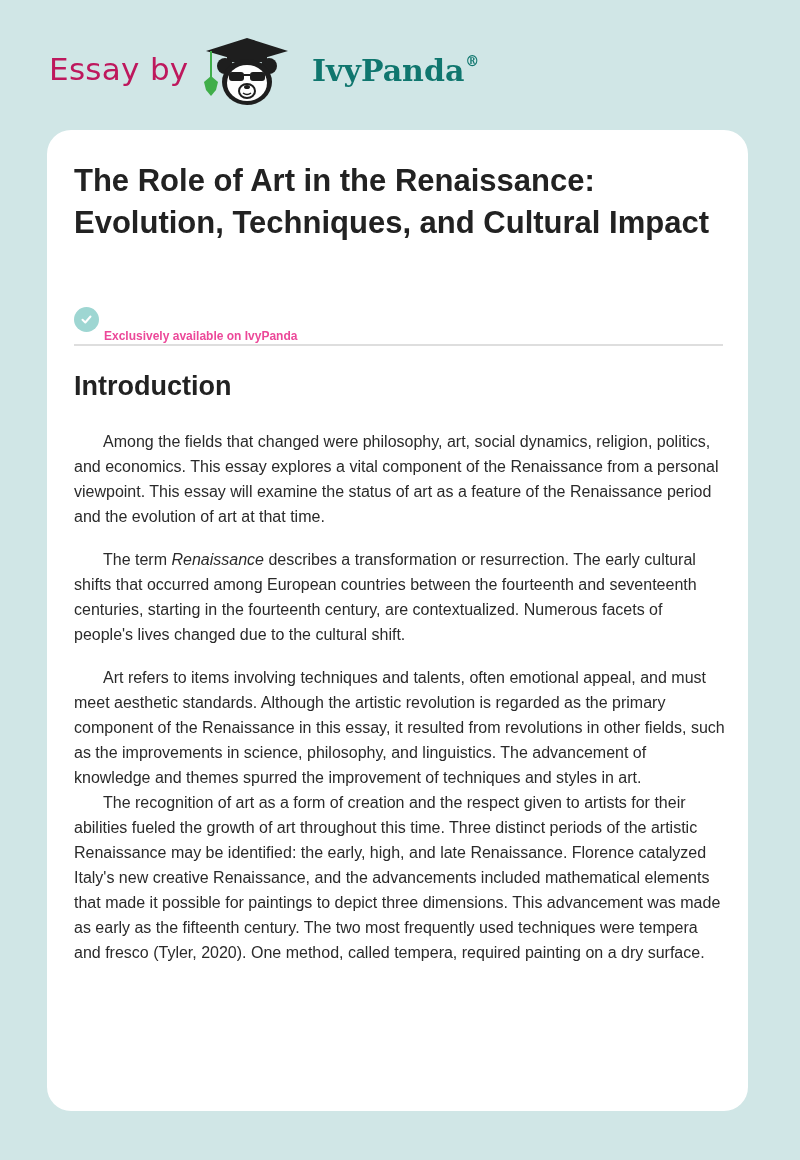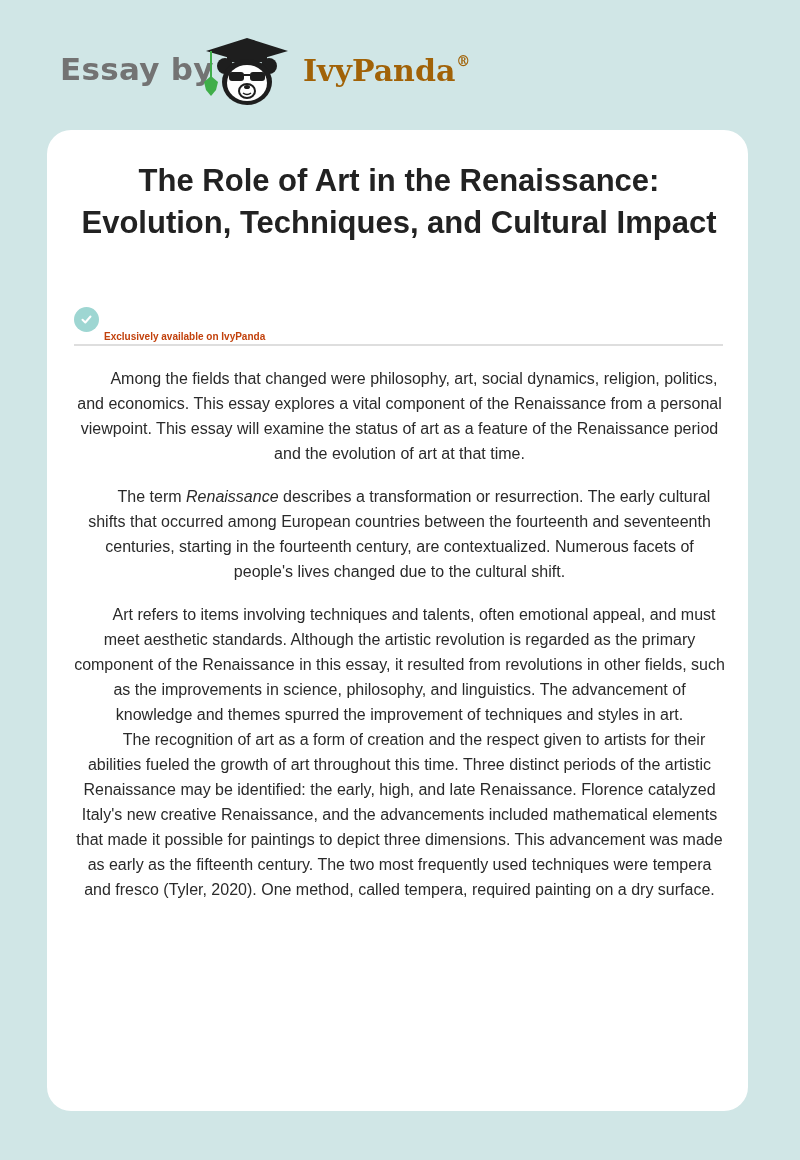--- a/index.html
+++ b/index.html
@@ -8,49 +8,49 @@
     background: #d0e6e6;
     font-family: "Liberation Sans", sans-serif;
     color: #222;
     position: relative;
     overflow: hidden;
   }
   .header {
     position: absolute; left: 0; top: 0; width: 800px; height: 130px;
   }
   .essay-by {
-    position: absolute; left: 60px; top: 51px;
+    position: absolute; left: 49px; top: 51px;
     font-family: "DejaVu Sans", sans-serif;
-    font-size: 31px; color: #737373; letter-spacing: 0.3px; font-weight: bold;
+    font-size: 31px; color: #be185d; letter-spacing: 0.3px;
   }
   .logo-icon { position: absolute; left: 203px; top: 36px; width: 88px; height: 72px; }
   .brand {
-    position: absolute; left: 303px; top: 53px;
+    position: absolute; left: 312px; top: 53px;
     font-family: "DejaVu Serif", serif; font-weight: bold;
-    font-size: 30px; color: #a16207;
+    font-size: 30px; color: #0f766e;
   }
   .brand sup { font-size: 14px; vertical-align: top; position: relative; top: 0px; margin-left: 1px;}
   .card {
     position: absolute; left: 47px; top: 130px; width: 701px; height: 981px;
-    background: #ffffff; border-radius: 24px; text-align: center;
+    background: #ffffff; border-radius: 24px;
   }
   .title {
     position: absolute; left: 27px; top: 30px; width: 650px;
     font-size: 31px; font-weight: bold; line-height: 42px; color: #222;
     margin: 0;
   }
   .badge {
     position: absolute; left: 27px; top: 176px; height: 26px;
     display: flex; align-items: center;
   }
   .check {
     width: 25px; height: 25px; border-radius: 50%; background: #9ed6d2;
     display: flex; align-items: center; justify-content: center; margin-right: 5px;
   }
-  .badge-text { font-size: 10px; font-weight: bold; color: #c2410c; margin-top: 34px; }
+  .badge-text { font-size: 12px; font-weight: bold; color: #ec4899; margin-top: 34px; }
   .divider {
     position: absolute; left: 27px; top: 214px; width: 649px; height: 2px; background: #dedede;
   }
   .content { position: absolute; left: 27px; top: 236px; width: 651px; }
   h2 {
     margin: 0; font-size: 27px; font-weight: bold; color: #222; line-height: 40px;
   }
   p {
     margin: 0; font-size: 16px; line-height: 25px; color: #2a2a2a;
     text-indent: 29px;
@@ -97,19 +97,20 @@
       <svg width="13" height="13" viewBox="0 0 13 13">
           <path d="M2.5,6.8 L5.3,9.5 L10.5,3.5" stroke="#ffffff" stroke-width="2" fill="none" stroke-linecap="round" stroke-linejoin="round"></path>
         </svg>
     </span>
     <span class="badge-text">Exclusively available on IvyPanda</span>
   </div>
 
   <div class="divider"></div>
 
   <div class="content">
+    <h2 class="h-intro">Introduction</h2>
     <p class="p-gap">Among the fields that changed were philosophy, art, social dynamics, religion, politics, and economics. This essay explores a vital component of the Renaissance from a personal viewpoint. This essay will examine the status of art as a feature of the Renaissance period and the evolution of art at that time.</p>
     <p class="p-gap"><span>The term </span><em>Renaissance</em><span> describes a transformation or resurrection. The early cultural shifts that occurred among European countries between the fourteenth and seventeenth centuries, starting in the fourteenth century, are contextualized. Numerous facets of people's lives changed due to the cultural shift.</span></p>
     <p>Art refers to items involving techniques and talents, often emotional appeal, and must meet aesthetic standards. Although the artistic revolution is regarded as the primary component of the Renaissance in this essay, it resulted from revolutions in other fields, such as the improvements in science, philosophy, and linguistics. The advancement of knowledge and themes spurred the improvement of techniques and styles in art.</p>
 
     <p>The recognition of art as a form of creation and the respect given to artists for their abilities fueled the growth of art throughout this time. Three distinct periods of the artistic Renaissance may be identified: the early, high, and late Renaissance. Florence catalyzed Italy's new creative Renaissance, and the advancements included mathematical elements that made it possible for paintings to depict three dimensions. This advancement was made as early as the fifteenth century. The two most frequently used techniques were tempera and fresco (Tyler, 2020). One method, called tempera, required painting on a dry surface.</p>
   </div>
 </div>
 
 </body></html>

